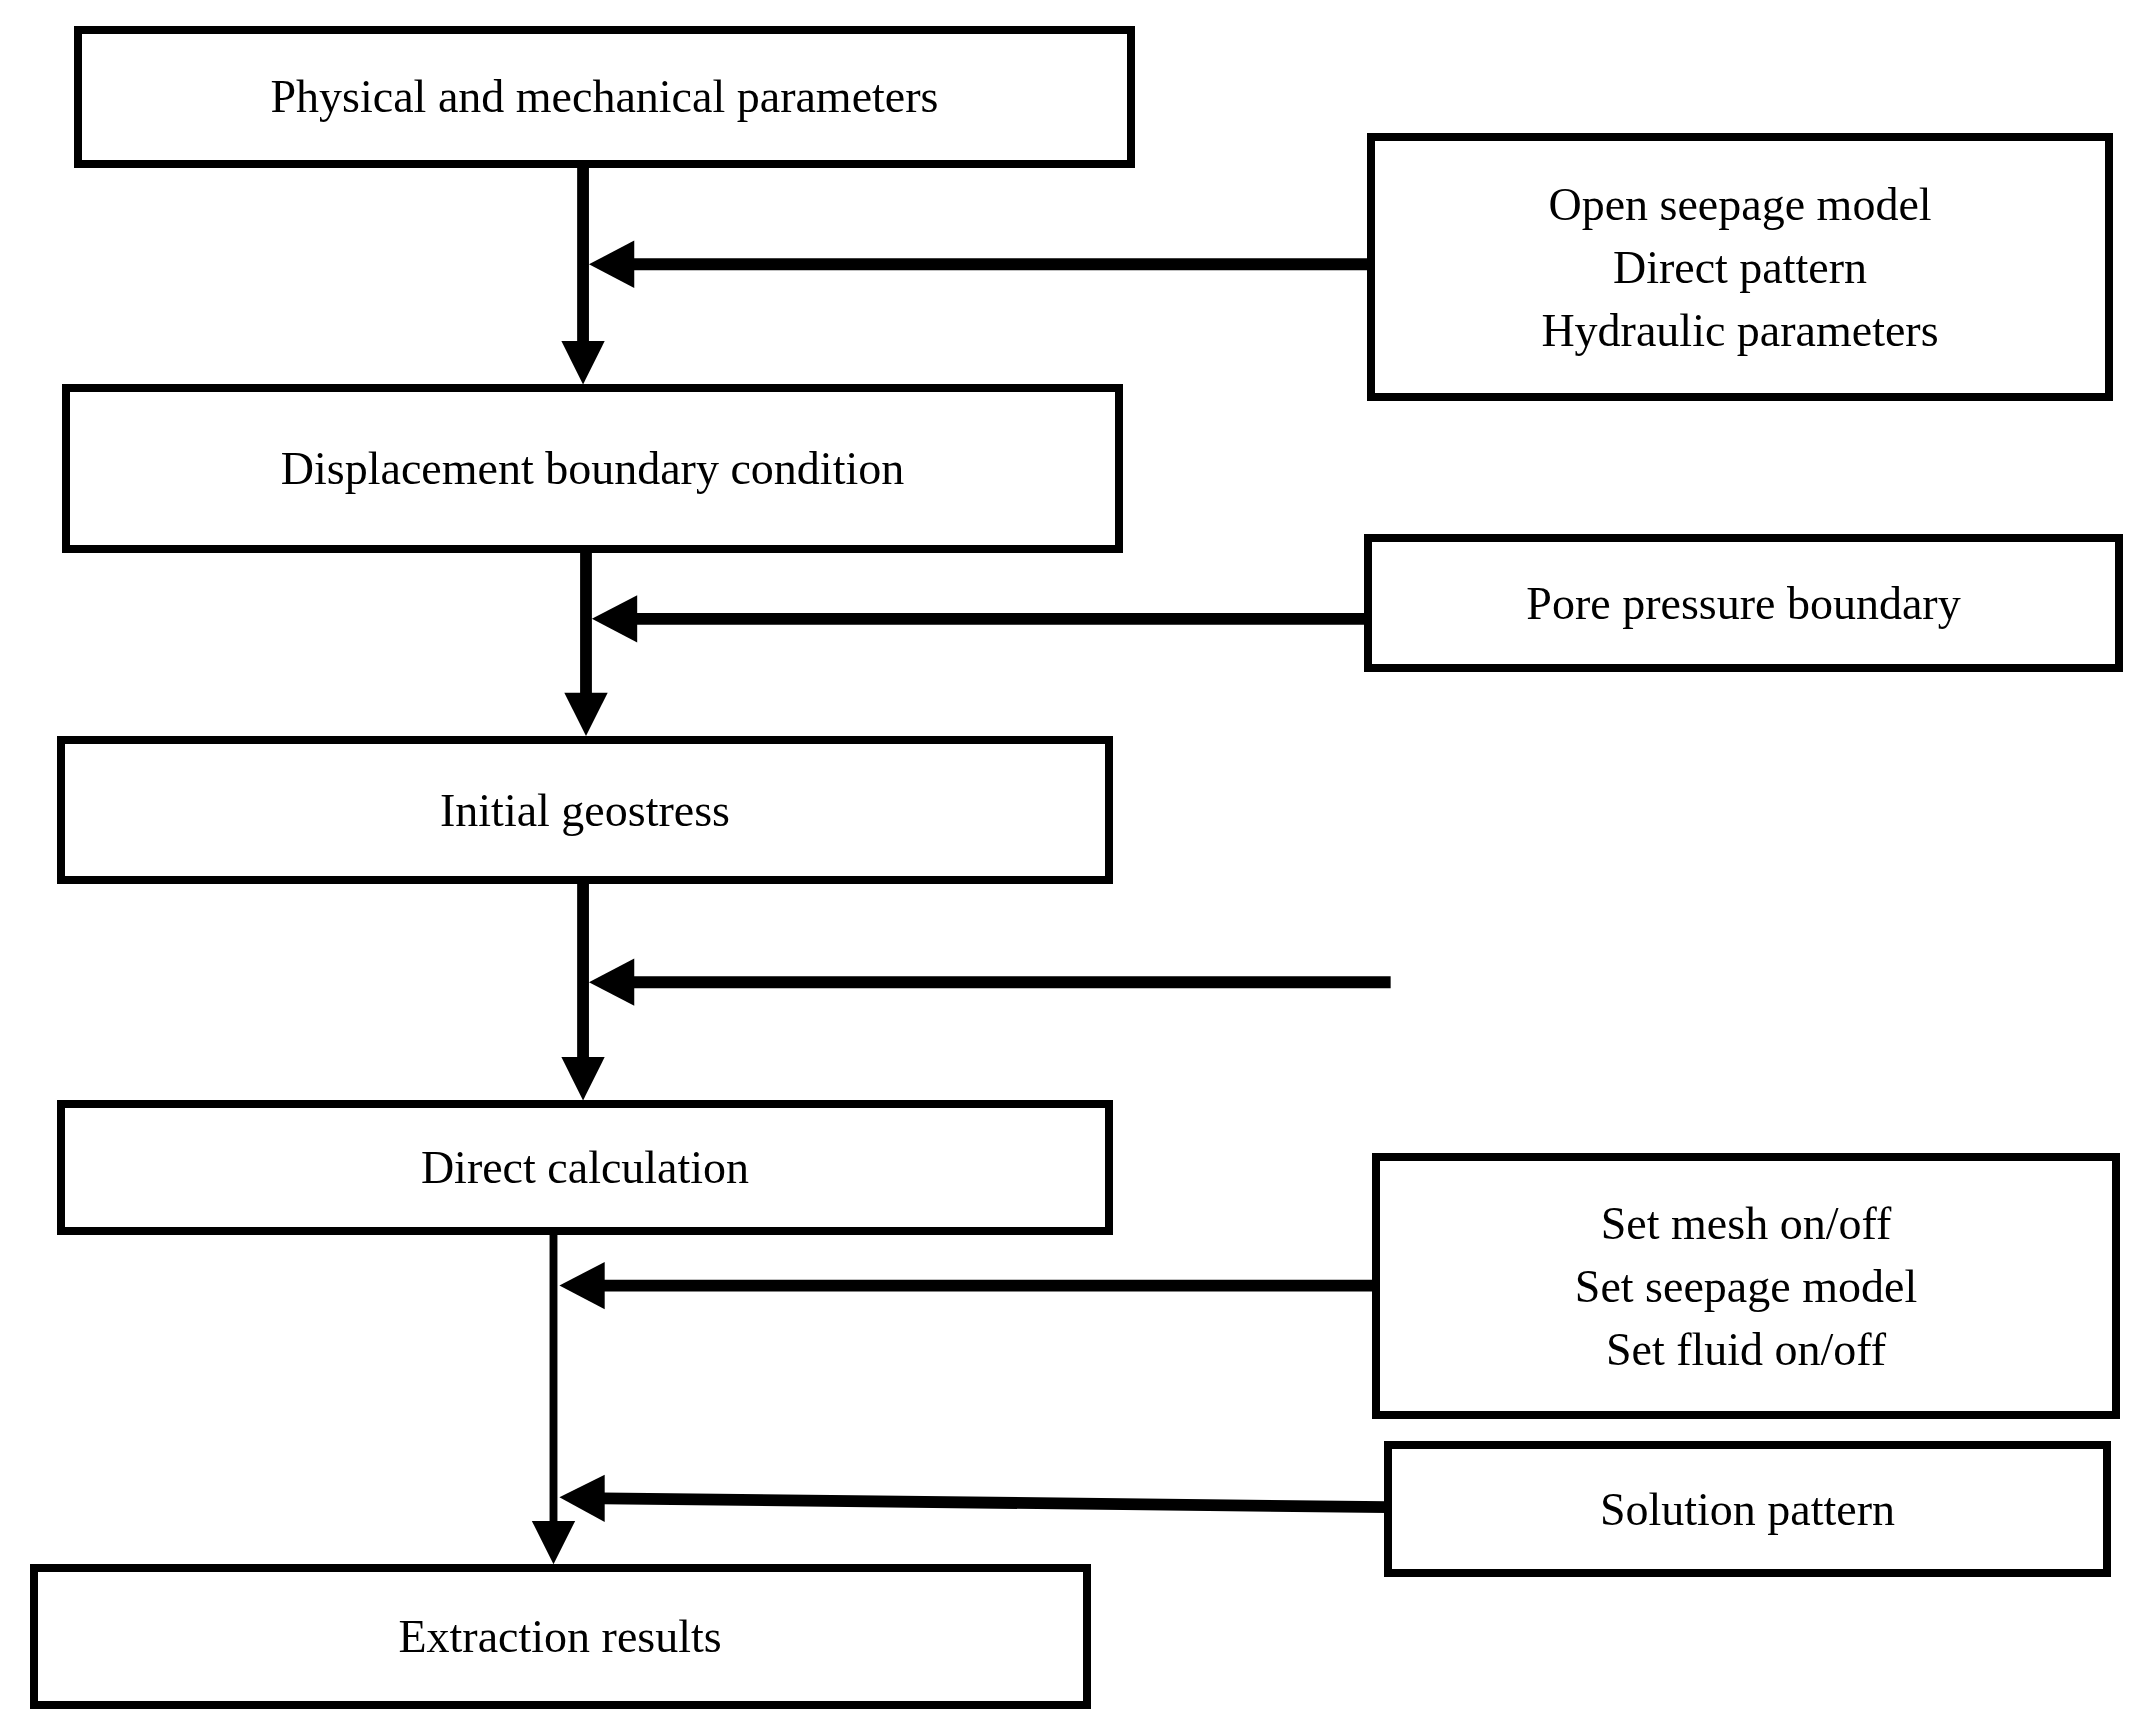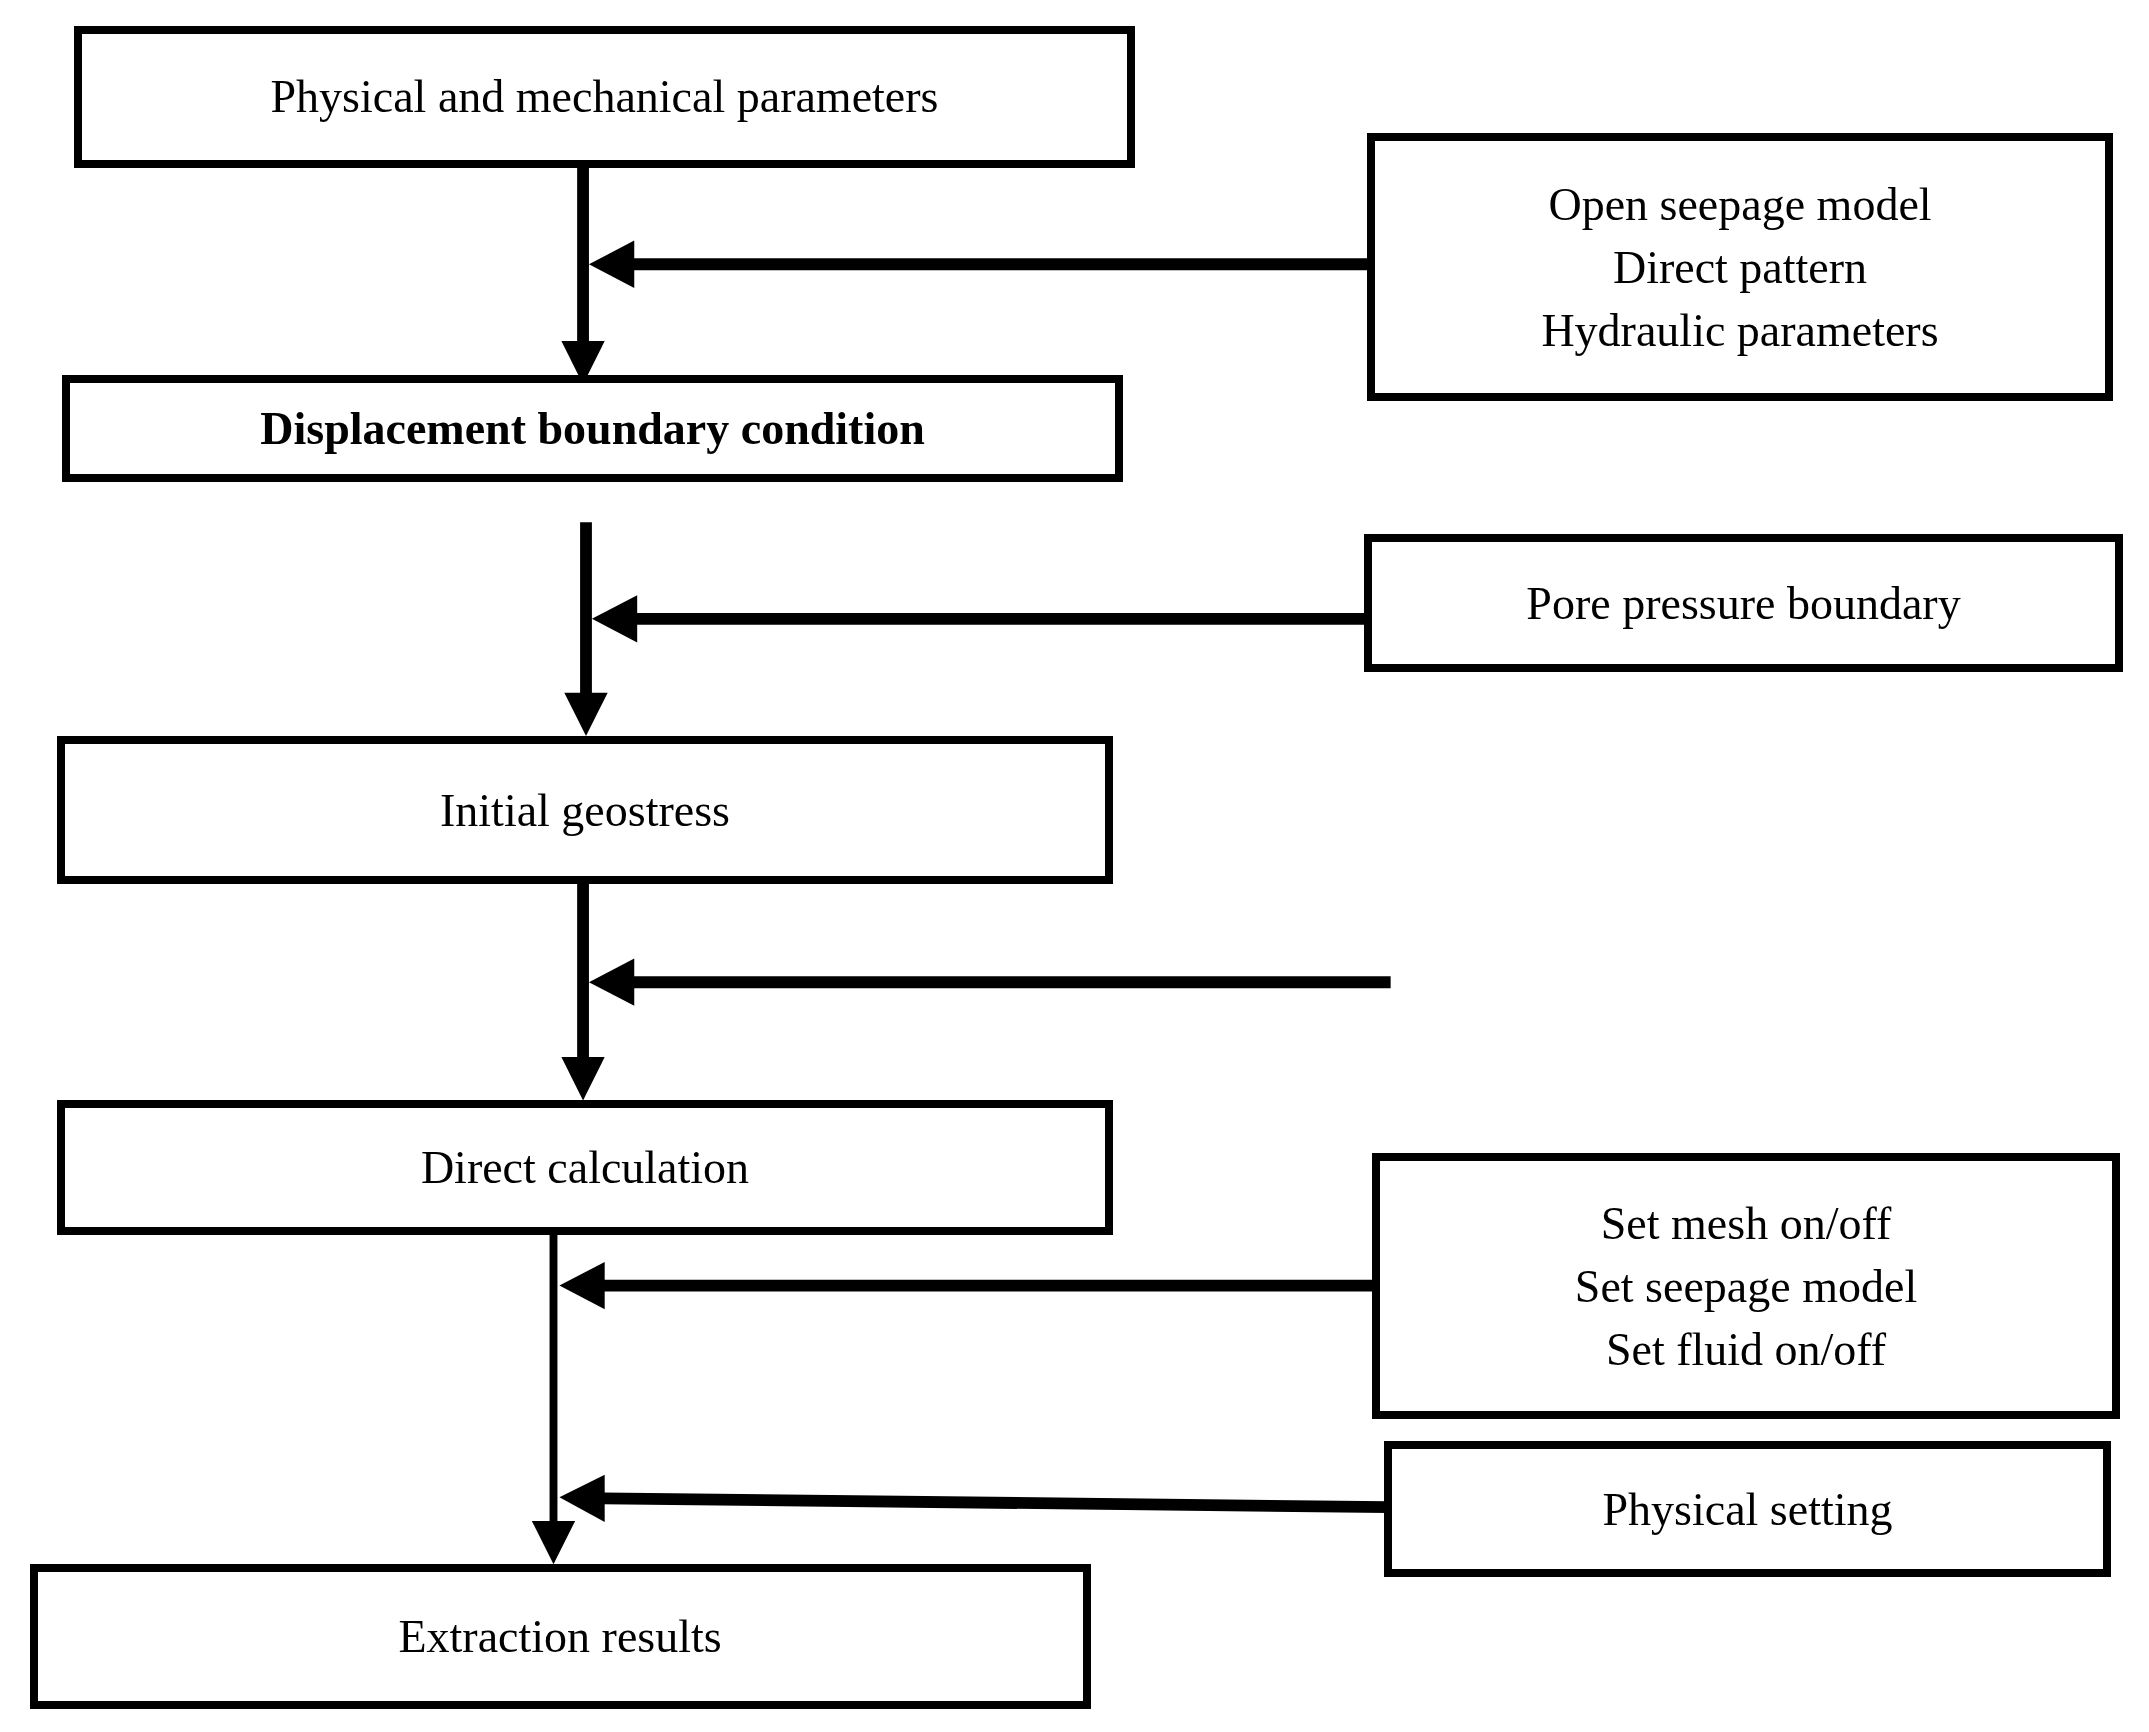--- a/index.html
+++ b/index.html
@@ -37,21 +37,21 @@
     font-size: 46px;
     line-height: 63px;
     color: #000000;
   }
   .box .line {
     white-space: nowrap;
   }
 
   
   #box-physical      { left:  74px; top:   25.6px; width: 1061px; height: 142px; }
-  #box-displacement  { left:  62px; top:  375px; width: 1061px; height: 107px; font-weight: bold; }
+  #box-displacement  { left:  62px; top:  384px; width: 1061px; height: 169px; }
   #box-geostress     { left:  57px; top:  736px; width: 1056px; height: 148px; }
   #box-direct        { left:  57px; top: 1100px; width: 1056px; height: 135px; }
   #box-extraction    { left:  29.6px; top: 1564px; width: 1061px; height: 145px; }
 
   
   #box-open-seepage  { left: 1367px; top:  133px; width: 746px; height: 268px; }
   #box-pore-boundary { left: 1364px; top:  534px; width: 759px; height: 138px; }
   #box-initial-pore  { left: 1387px; top:  910px; width: 733px; height: 148px; }
   #box-set-seepage   { left: 1372px; top: 1153px; width: 748px; height: 266px; }
   #box-solution      { left: 1384px; top: 1441px; width: 727px; height: 136px; }
@@ -140,17 +140,17 @@
   </div>
 
 
   <div class="box" id="box-set-seepage">
     <span class="line">Set mesh on/off</span>
     <span class="line">Set seepage model</span>
     <span class="line">Set fluid on/off</span>
   </div>
 
   <div class="box" id="box-solution">
-    <span class="line">Physical setting</span>
+    <span class="line">Solution pattern</span>
   </div>
 
 </div>
 
 
 </body></html>

